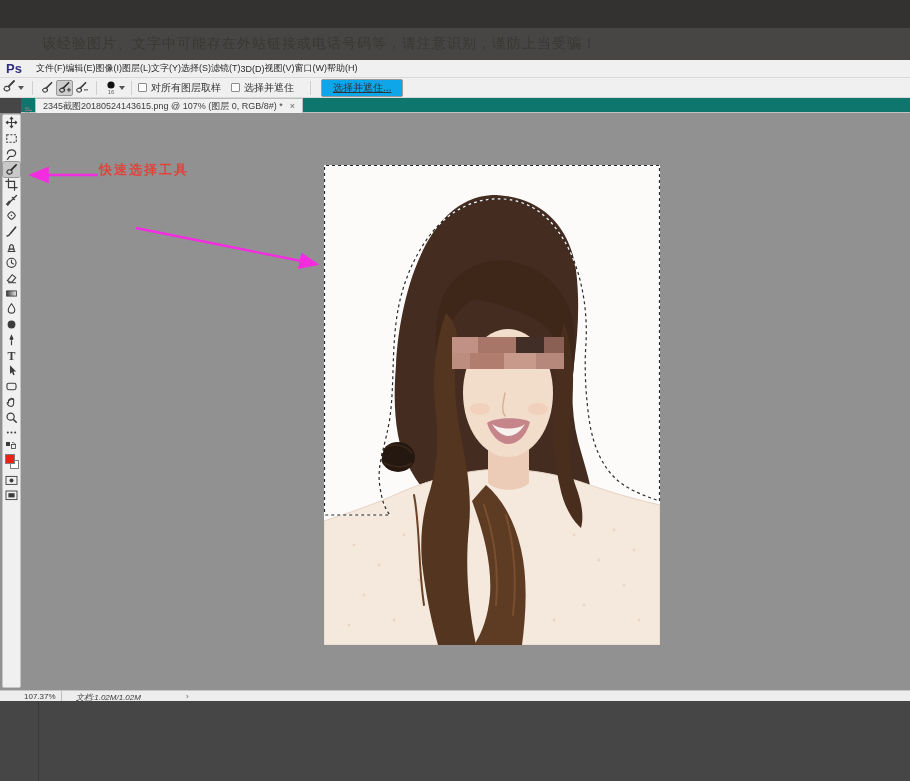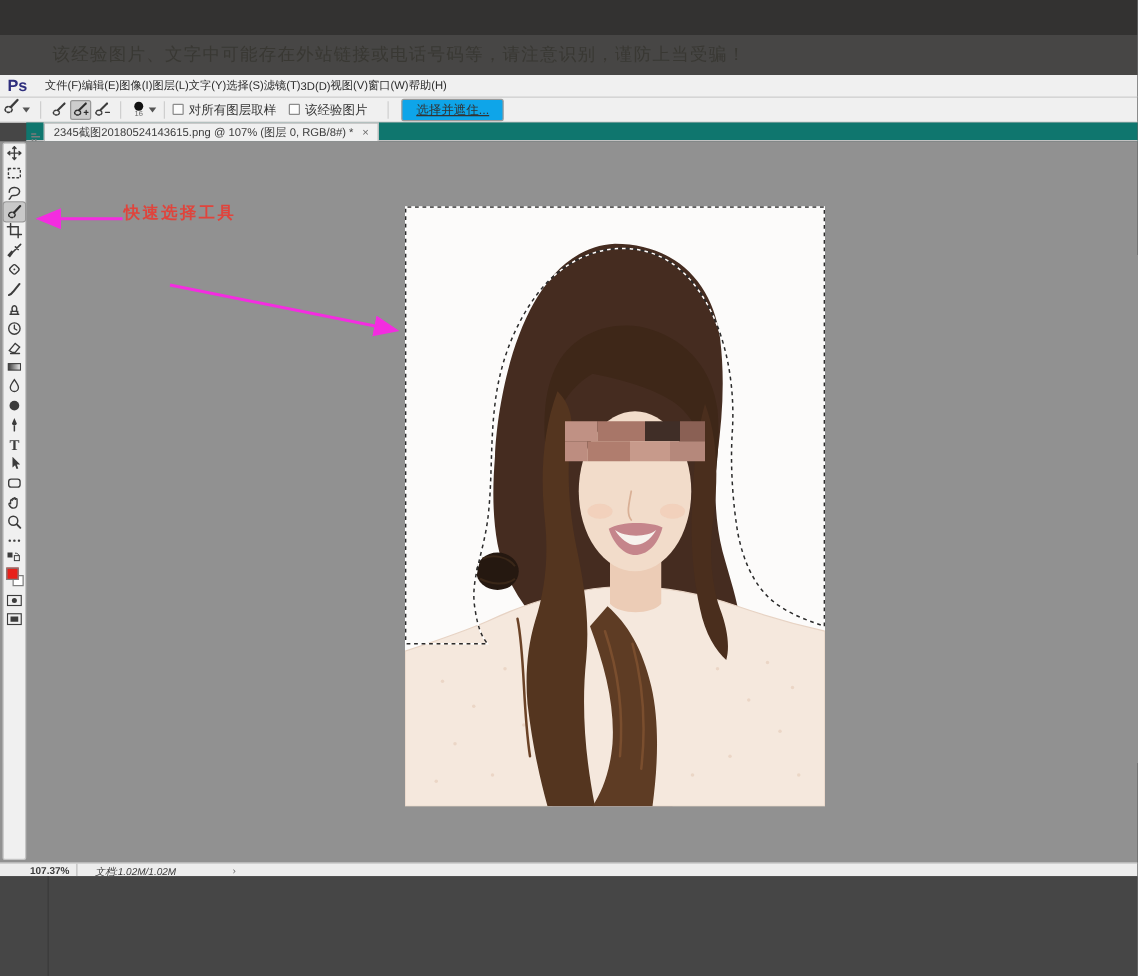--- a/index.html
+++ b/index.html
@@ -71,21 +71,21 @@
   .annotation-text {
     position:absolute; left:99px; top:48px; font-size:13px; font-weight:bold;
     color:#e0443c; letter-spacing:2px; white-space:nowrap;
   }
   .arrows-overlay { position:absolute; left:0; top:0; width:910px; height:577px; pointer-events:none; }
 
   .status-bar {
     position:absolute; left:0; top:690px; width:910px; height:11px;
     background:#ededed; border-top:1px solid #c6c6c6;
   }
-  .status-zoom { position:absolute; left:24px; top:1px; font-size:8px; color:#3a3a3a;font-weight:bold; }
+  .status-zoom { position:absolute; left:24px; top:1px; font-size:8px; color:#3a3a3a; }
   .status-zoom-box { position:absolute; left:20px; top:0; width:42px; height:10px; border-right:1px solid #bdbdbd; }
   .status-doc { position:absolute; left:76px; top:1px; font-size:8px; color:#3a3a3a;font-style:italic; }
   .status-chevron { position:absolute; left:186px; top:1px; font-size:8px; color:#666; }
 </style>
 </head>
 <body>
 
 <div class="top-black-bar"></div>
 <div class="warning-bar">
   <div class="warning-text">该经验图片、文字中可能存在外站链接或电话号码等，请注意识别，谨防上当受骗！</div>
@@ -145,21 +145,21 @@
     <span class="brush-size-num">16</span>
   </div>
   <span class="caret"></span>
   <div class="opt-sep"></div>
   <div class="opt-check">
     <span class="checkbox"></span>
     <span class="opt-label">对所有图层取样</span>
   </div>
   <div class="opt-check">
     <span class="checkbox"></span>
-    <span class="opt-label">该经验图片</span>
+    <span class="opt-label">选择并遮住</span>
   </div>
   <div class="opt-sep"></div>
   <button class="opt-button">选择并遮住...</button>
 </div>
 
 <div class="tab-strip">
   <span class="tabbar-icon">
     <svg width="9" height="9" viewBox="0 0 9 9">
         <path d="M1 2.2h4M1 4.4h7" stroke="#7a7a7a" stroke-width="1.2"></path>
         <circle cx="2" cy="7" r=".8" fill="#7a7a7a"></circle>

